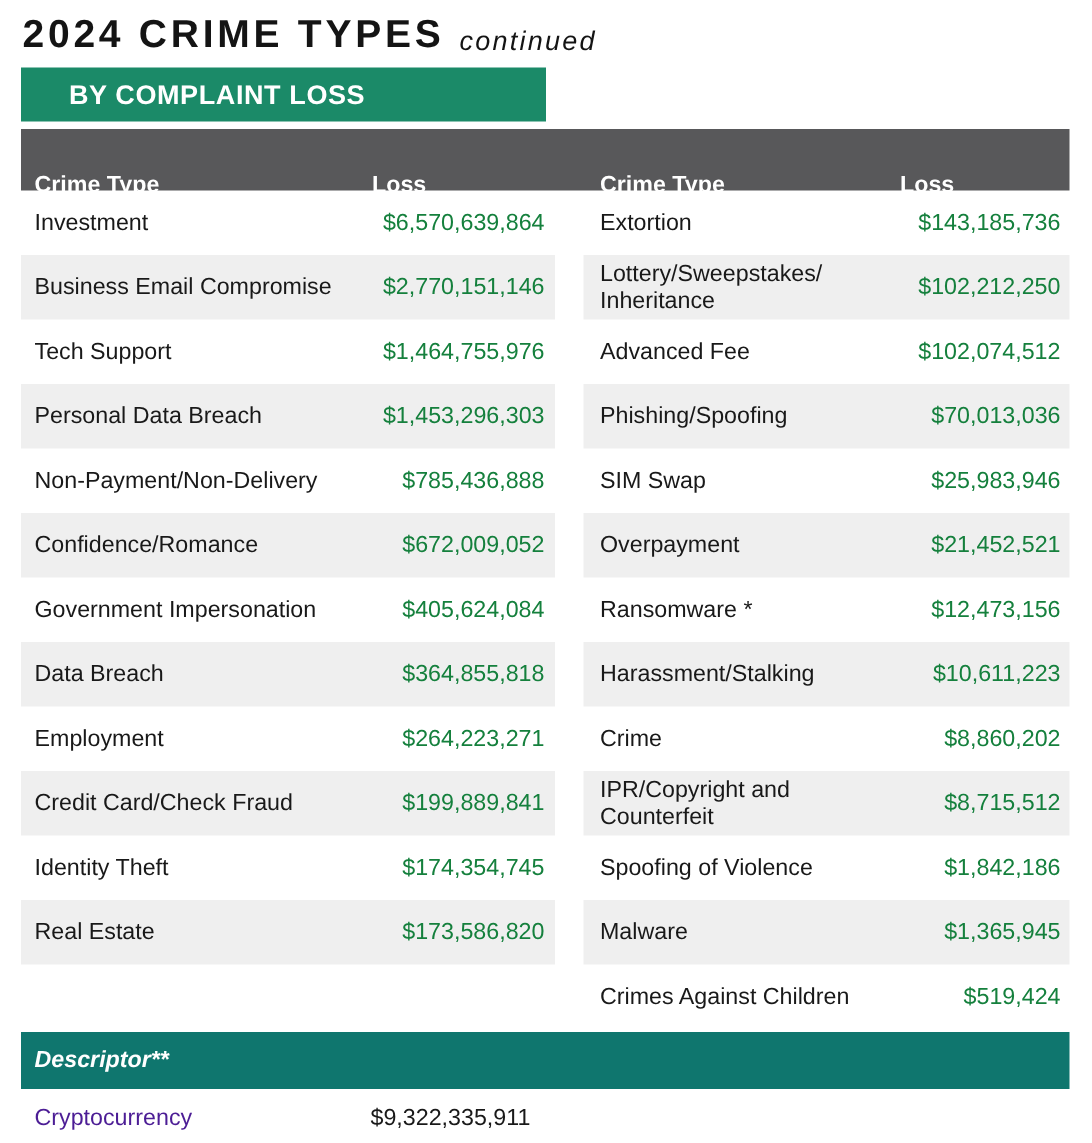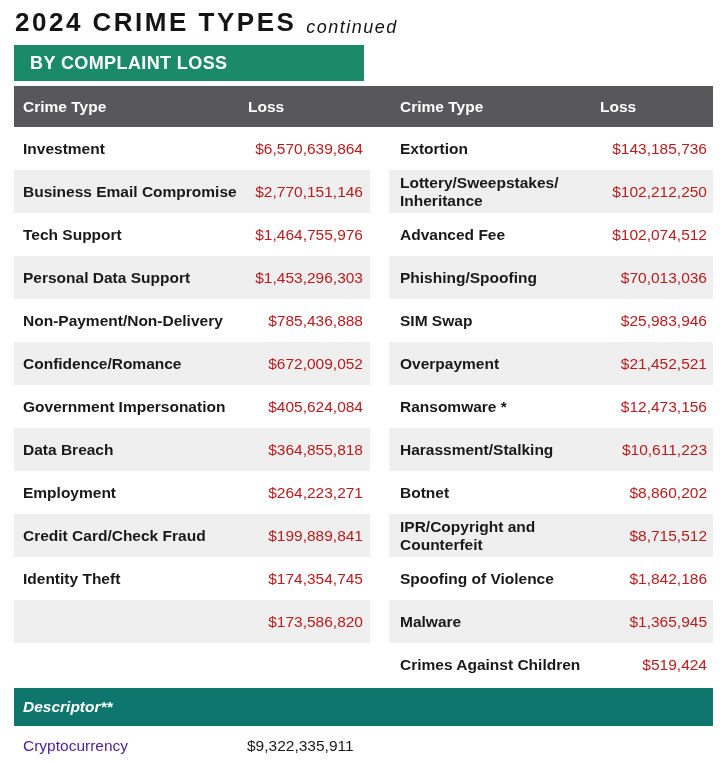--- a/index.html
+++ b/index.html
@@ -19,52 +19,52 @@
   .title-suffix {
     font-size:18px; font-weight:normal; font-style:italic; letter-spacing:1.5px;
     margin-left:10px; color:#141414;
   }
 
   
   .section-bar {
     margin:7px 0 0 14px; width:350px; height:36px; box-sizing:border-box;
     background:#1b8a68; color:#ffffff;
     font-size:18px; font-weight:bold; letter-spacing:0.4px;
-    line-height:36px; padding-left:16px;
+    line-height:36px; padding-left:32px;
   }
 
   
   .table-header {
     position:relative; margin:5px 0 0 14px; width:699px; height:41px;
     background:#58585a;
   }
   .table-header span {
-    position:absolute; top:0; line-height:41px;
+    position:absolute; top:17px; line-height:41px;
     color:#ffffff; font-weight:bold; font-size:15.5px;
   }
   .th-crime-left { left:9px; }
   .th-loss-left  { left:234px; }
   .th-crime-right{ left:386px; }
   .th-loss-right { left:586px; }
 
   
   .tables { display:flex; margin-left:14px; }
   .tbl { display:flex; flex-direction:column; }
   .tbl-left  { width:356px; margin-right:19px; }
   .tbl-right { width:324px; }
   .row { height:43px; display:flex; align-items:center; box-sizing:border-box; }
   .tbl .row:nth-child(even) { background:#efefef; }
   .cell-name {
-    flex:1; font-weight:bold; font-size:15.5px; line-height:18px;
+    flex:1; font-weight:normal; font-size:15.5px; line-height:18px;
     padding-left:9px; white-space:pre-line; color:#191919;
   }
   .tbl-right .cell-name { padding-left:11px; }
   .cell-loss {
     font-size:15.5px; text-align:right; padding-right:7px;
-    margin-left:auto; color:#b91c1c;
+    margin-left:auto; color:#15803d;
   }
   .tbl-right .cell-loss { padding-right:6px; }
 
   
   .descriptor-bar {
     margin:2px 0 0 14px; width:699px; height:38px; box-sizing:border-box;
     background:#0f766e; color:#ffffff;
     font-size:15.5px; font-weight:bold; font-style:italic;
     line-height:38px; padding-left:9px;
   }
@@ -105,21 +105,21 @@
       </div>
       <div class="row">
         <div class="cell-name">Business Email Compromise</div>
         <div class="cell-loss">$2,770,151,146</div>
       </div>
       <div class="row">
         <div class="cell-name">Tech Support</div>
         <div class="cell-loss">$1,464,755,976</div>
       </div>
       <div class="row">
-        <div class="cell-name">Personal Data Support</div>
+        <div class="cell-name">Personal Data Breach</div>
         <div class="cell-loss">$1,453,296,303</div>
       </div>
       <div class="row">
         <div class="cell-name">Non-Payment/Non-Delivery</div>
         <div class="cell-loss">$785,436,888</div>
       </div>
       <div class="row">
         <div class="cell-name">Confidence/Romance</div>
         <div class="cell-loss">$672,009,052</div>
       </div>
@@ -137,20 +137,21 @@
       </div>
       <div class="row">
         <div class="cell-name">Credit Card/Check Fraud</div>
         <div class="cell-loss">$199,889,841</div>
       </div>
       <div class="row">
         <div class="cell-name">Identity Theft</div>
         <div class="cell-loss">$174,354,745</div>
       </div>
       <div class="row">
+        <div class="cell-name">Real Estate</div>
         <div class="cell-loss">$173,586,820</div>
       </div>
     </div>
 
     <div class="tbl tbl-right">
       <div class="row">
         <div class="cell-name">Extortion</div>
         <div class="cell-loss">$143,185,736</div>
       </div>
       <div class="row">
@@ -176,21 +177,21 @@
       </div>
       <div class="row">
         <div class="cell-name">Ransomware *</div>
         <div class="cell-loss">$12,473,156</div>
       </div>
       <div class="row">
         <div class="cell-name">Harassment/Stalking</div>
         <div class="cell-loss">$10,611,223</div>
       </div>
       <div class="row">
-        <div class="cell-name">Botnet</div>
+        <div class="cell-name">Crime</div>
         <div class="cell-loss">$8,860,202</div>
       </div>
       <div class="row">
         <div class="cell-name">IPR/Copyright and
 Counterfeit</div>
         <div class="cell-loss">$8,715,512</div>
       </div>
       <div class="row">
         <div class="cell-name">Spoofing of Violence</div>
         <div class="cell-loss">$1,842,186</div>

